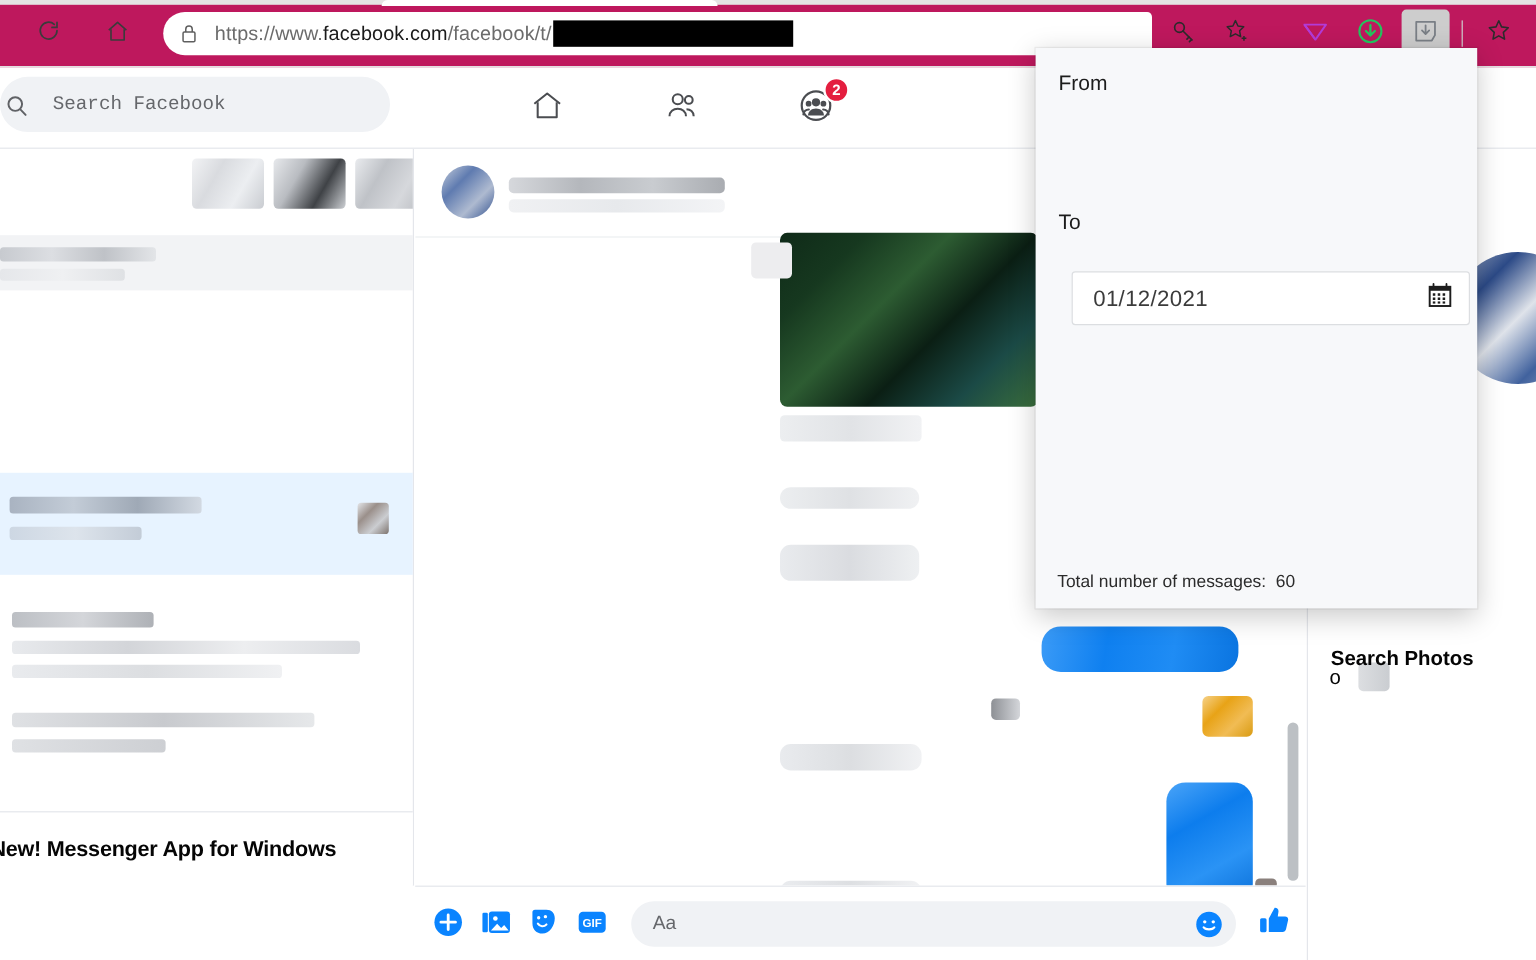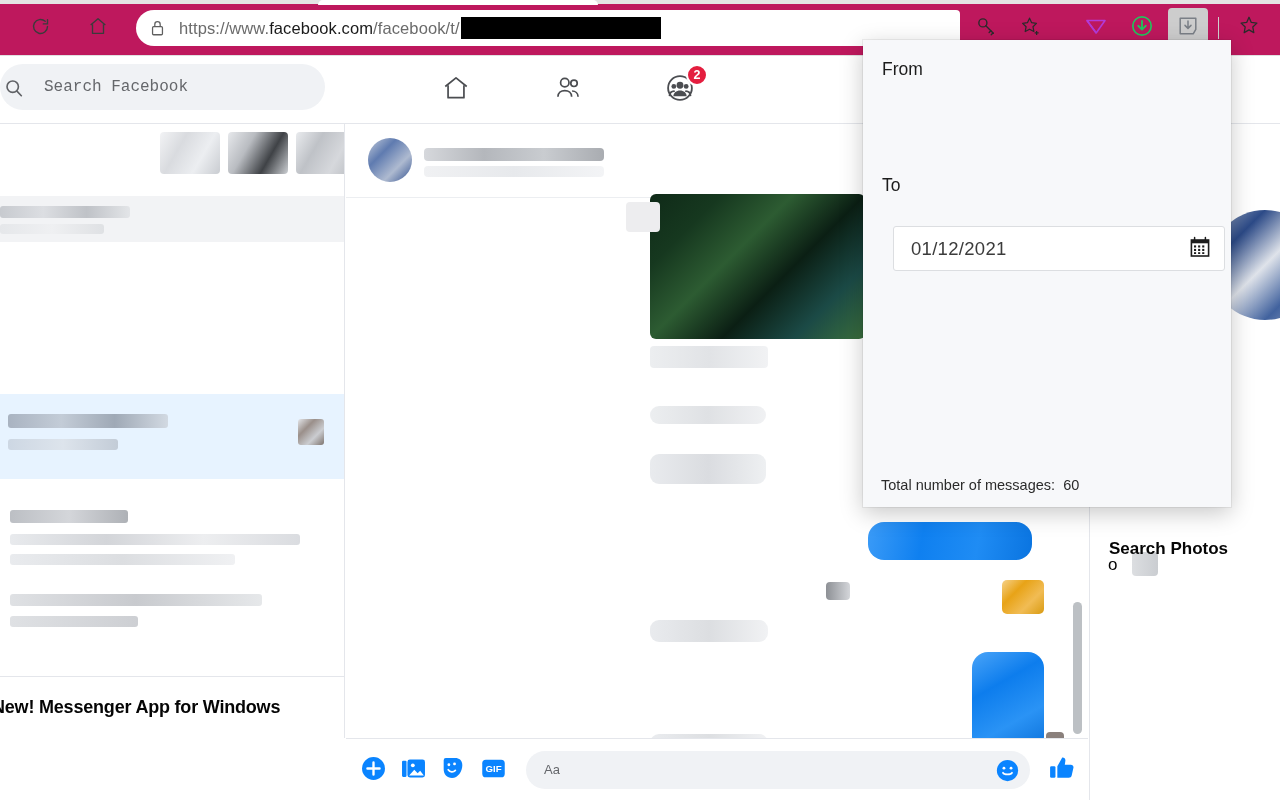--- a/index.html
+++ b/index.html
@@ -161,21 +161,21 @@
     position: absolute; left: 346px; bottom: 0; width: 742px; height: 62px;
     background: #ffffff; border-top: 1px solid #e4e6eb;
     display: flex; align-items: center; padding: 0 12px; gap: 10px;
   }
   .composer-icon { width: 30px; height: 30px; display: flex; justify-content: center; cursor: pointer; flex: 0 0 auto;}
   .composer-input {
     flex: 1 1 auto; height: 38px; background: #f0f2f5; border-radius: 19px;
     display: flex; align-items: center; padding: 0 12px 0 18px;
     margin-left: 8px; position: relative; cursor: text;
   }
-  .composer-placeholder { font-size: 13px; color: #65676b; }
+  .composer-placeholder { font-size: 16px; color: #65676b; }
   .composer-emoji { position: absolute; right: 10px; top: 7px; cursor: pointer; }
   .composer-like { margin-left: 8px; cursor: pointer; flex: 0 0 auto;}
 
   
   .right-panel {
     position: absolute; top: 124px; left: 1089px; width: 191px; height: 676px;
     background: #ffffff; border-left: 1px solid #e4e6eb; overflow: hidden;
   }
   .rp-frag {
     position: absolute; font-size: 17px; color: #050505; white-space: nowrap;

